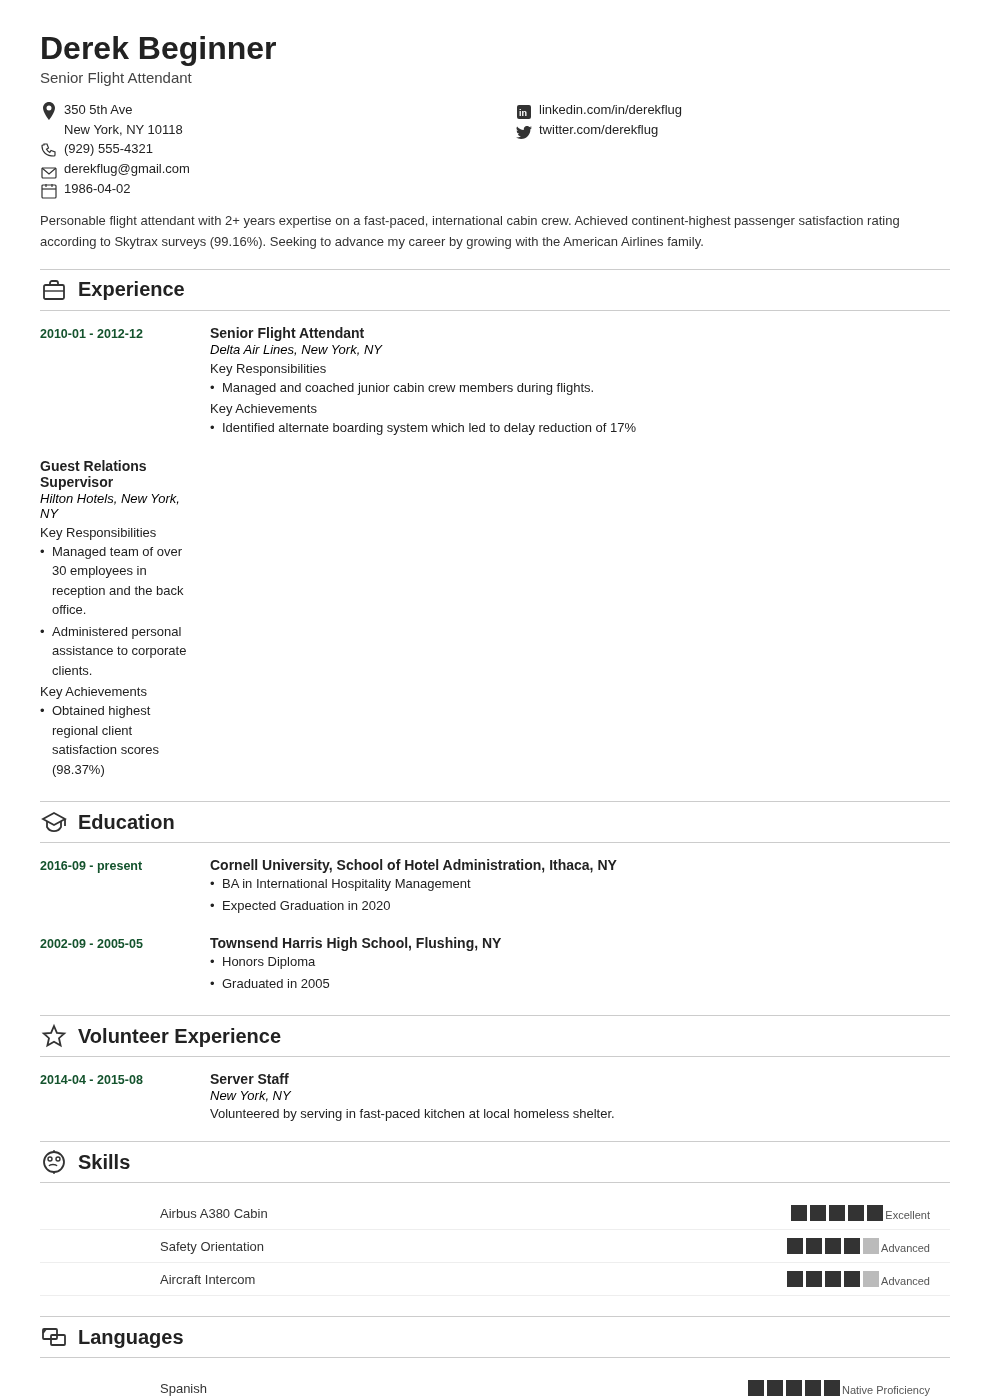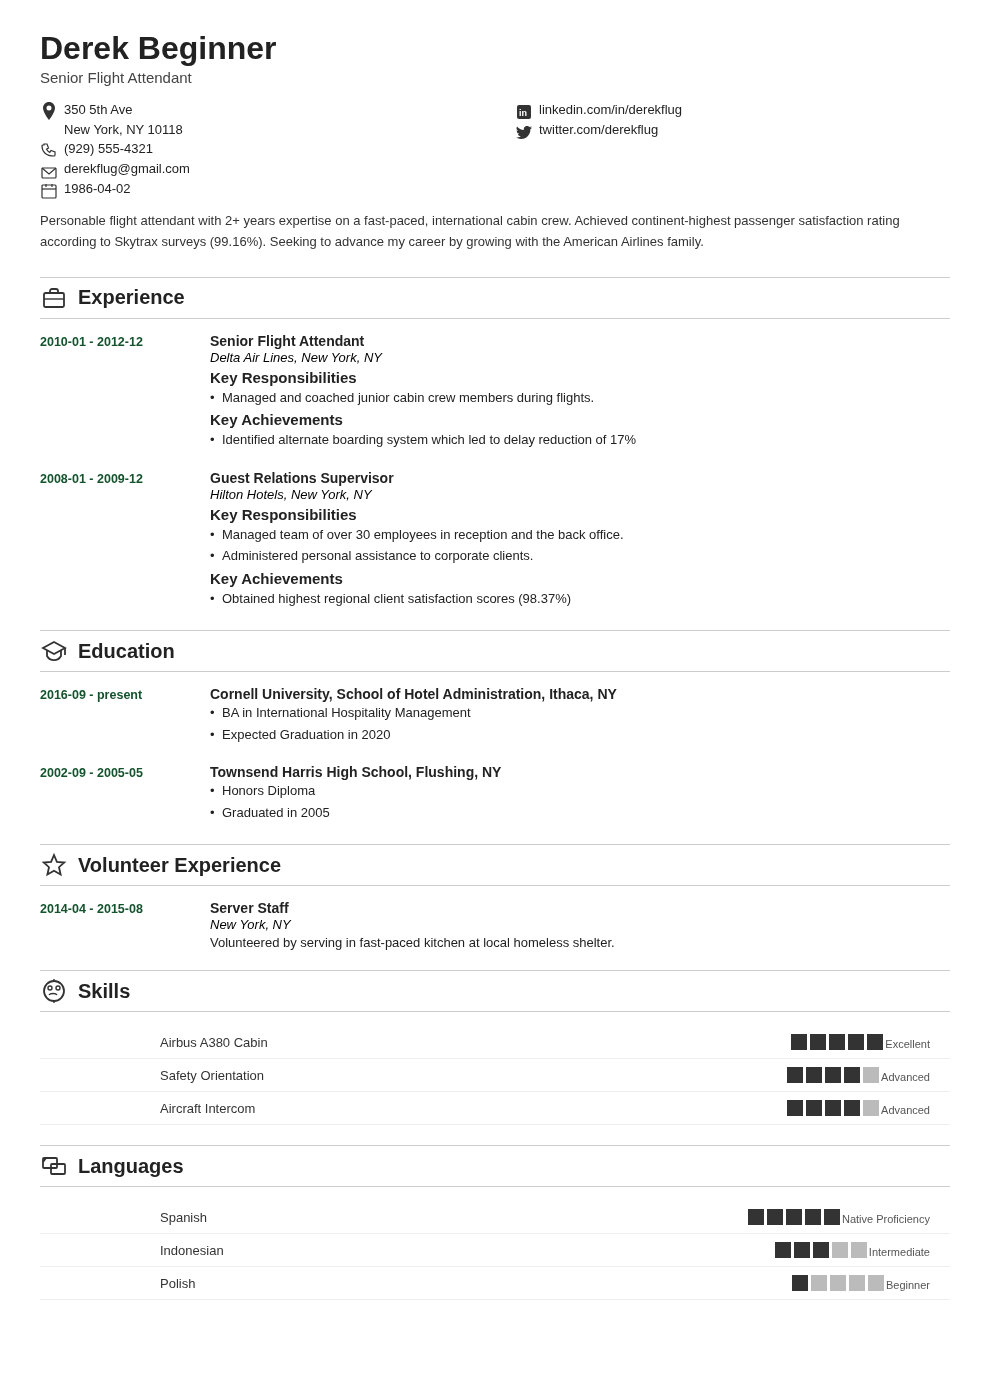--- a/index.html
+++ b/index.html
@@ -40,21 +40,21 @@
       flex-shrink: 0;
       margin-top: 2px;
       display: flex;
       align-items: flex-end;
       justify-content: center;
     }
     .summary {
       font-size: 13px;
       line-height: 1.6;
       color: #333;
-      margin-bottom: 24px;
+      margin-bottom: 16px;
     }
     .section-header {
       display: flex;
       align-items: center;
       gap: 10px;
       border-top: 1.5px solid #ccc;
       border-bottom: 1.5px solid #ccc;
       padding: 6px 0;
       margin-bottom: 14px;
     }
@@ -91,22 +91,22 @@
       font-weight: 800;
       margin-bottom: 1px;
     }
     .entry-org {
       font-style: italic;
       color: #000000;
       margin-bottom: 3px;
       font-size: 13px;
     }
     .entry-subtitle {
-      font-weight: 700;
-      font-size: 15px;
+      font-weight: 400;
+      font-size: 13px;
       margin-top: 4px;
       margin-bottom: 2px;
     }
     .entry-bullets {
       list-style: none;
       padding: 0;
     }
     .entry-bullets li {
       padding-left: 12px;
       position: relative;
@@ -251,21 +251,20 @@
         <li>Managed and coached junior cabin crew members during flights.</li>
       </ul>
       <div class="entry-subtitle">Key Achievements</div>
       <ul class="entry-bullets">
         <li>Identified alternate boarding system which led to delay reduction of 17%</li>
       </ul>
     </div>
   </div>
 
   <div class="entry">
-    <div class="entry-date">2008-01 - 2009-12</div>
     <div class="entry-content">
       <div class="entry-title">Guest Relations Supervisor</div>
       <div class="entry-org">Hilton Hotels, New York, NY</div>
       <div class="entry-subtitle">Key Responsibilities</div>
       <ul class="entry-bullets">
         <li>Managed team of over 30 employees in reception and the back office.</li>
         <li>Administered personal assistance to corporate clients.</li>
       </ul>
       <div class="entry-subtitle">Key Achievements</div>
       <ul class="entry-bullets">

